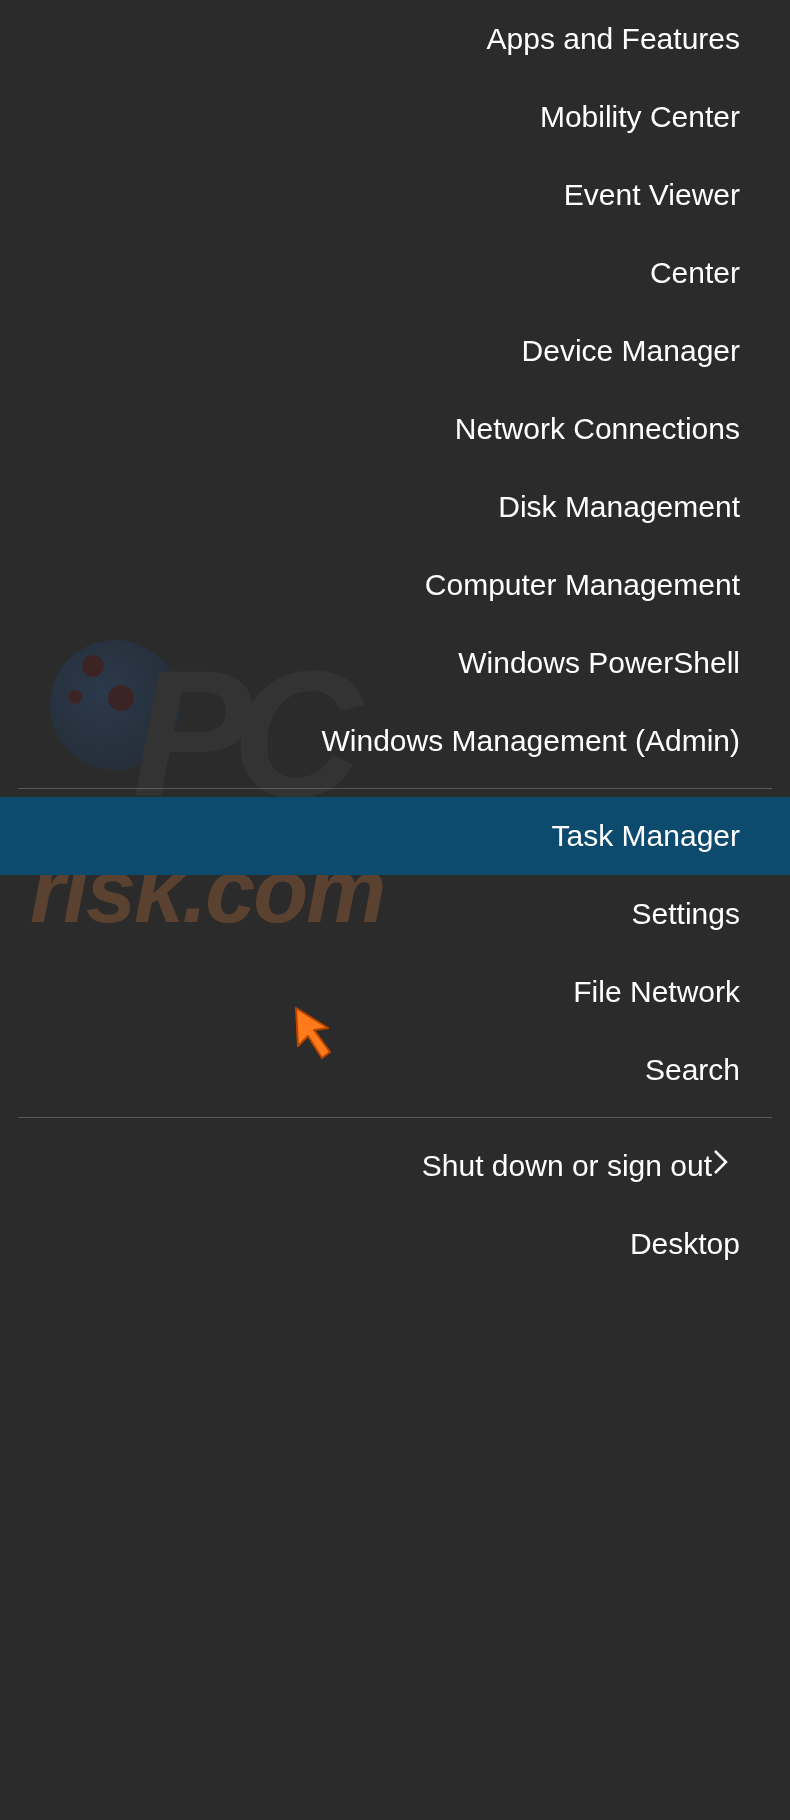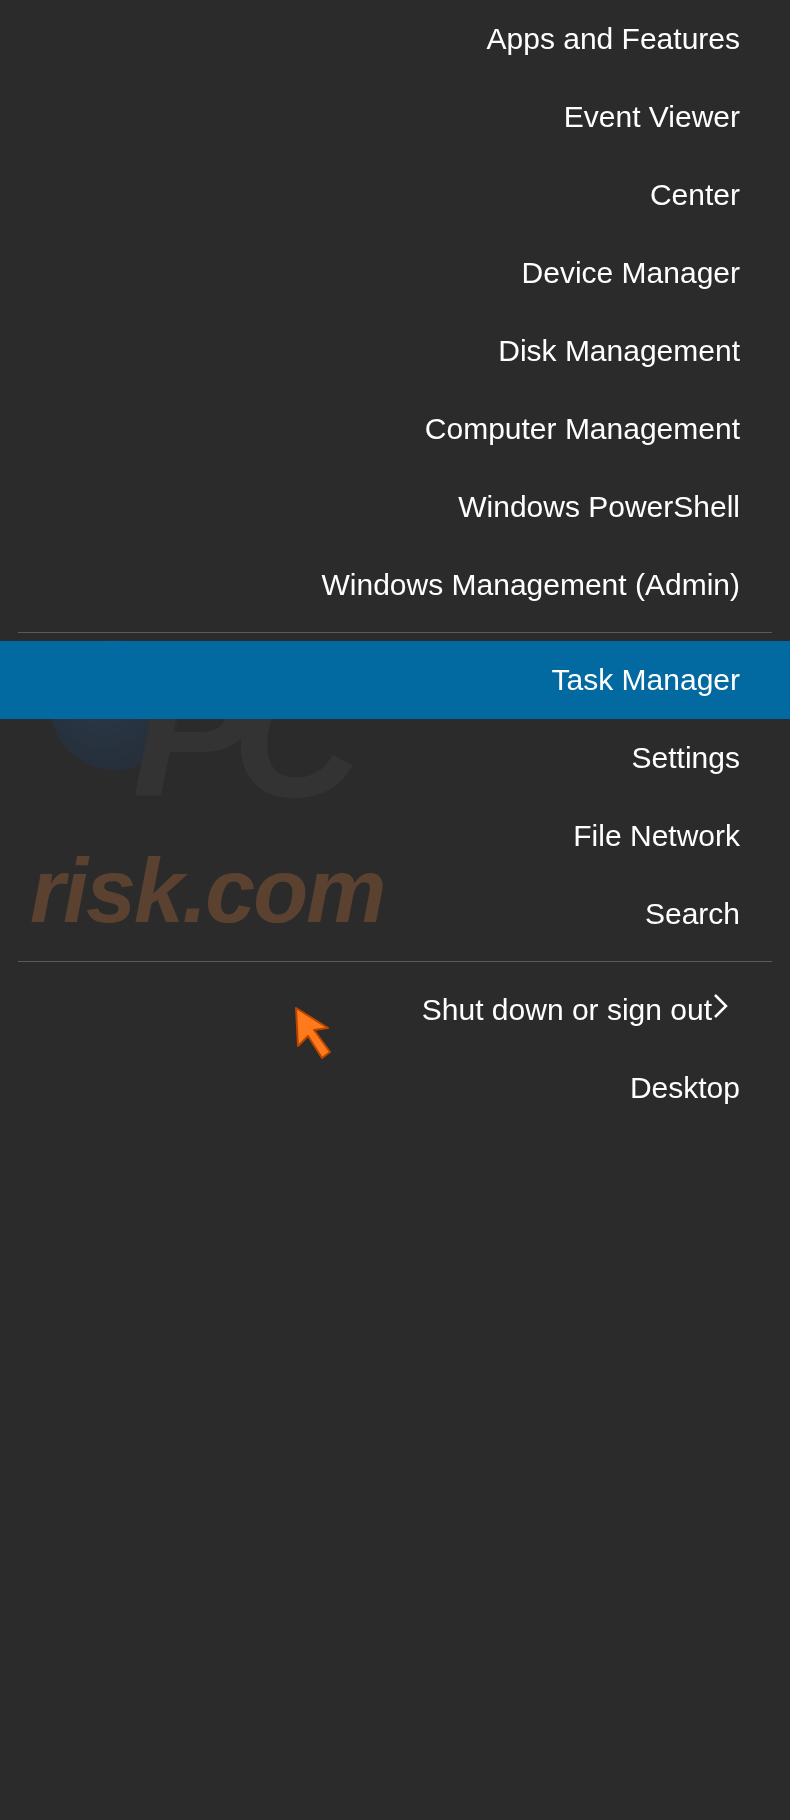--- a/index.html
+++ b/index.html
@@ -25,21 +25,21 @@
       align-items: center;
       justify-content: flex-end;
       padding: 22px 50px 22px 80px;
       color: #ffffff;
       font-size: 30px;
       font-weight: 400;
       cursor: pointer;
       position: relative;
     }
     .menu-item.highlighted {
-      background: #0369a1;
+      background: #0c4a6e;
     }
     .separator {
       height: 1px;
       background: #5a5a5a;
       margin: 8px 18px 8px 18px;
     }
     .chevron {
       color: #ffffff;
       font-size: 26px;
       margin-right: 10px;
@@ -110,27 +110,33 @@
   <div class="wm-dot d3"></div>
   <div class="wm-pc">PC</div>
   <div class="wm-text">risk.com</div>
 </div>
 
 <div class="menu" id="menu-root">
     <div class="menu-item">
       <span>Apps and Features</span>
     </div>
     <div class="menu-item">
+      <span>Mobility Center</span>
+    </div>
+    <div class="menu-item">
       <span>Event Viewer</span>
     </div>
     <div class="menu-item">
       <span>Center</span>
     </div>
     <div class="menu-item">
       <span>Device Manager</span>
+    </div>
+    <div class="menu-item">
+      <span>Network Connections</span>
     </div>
     <div class="menu-item">
       <span>Disk Management</span>
     </div>
     <div class="menu-item">
       <span>Computer Management</span>
     </div>
     <div class="menu-item">
       <span>Windows PowerShell</span>
     </div>

